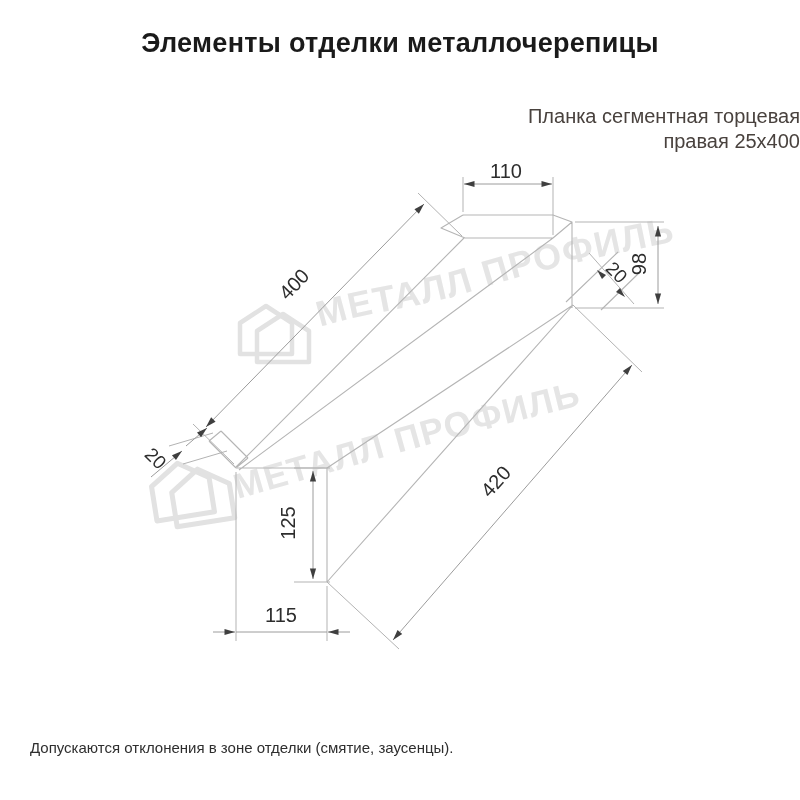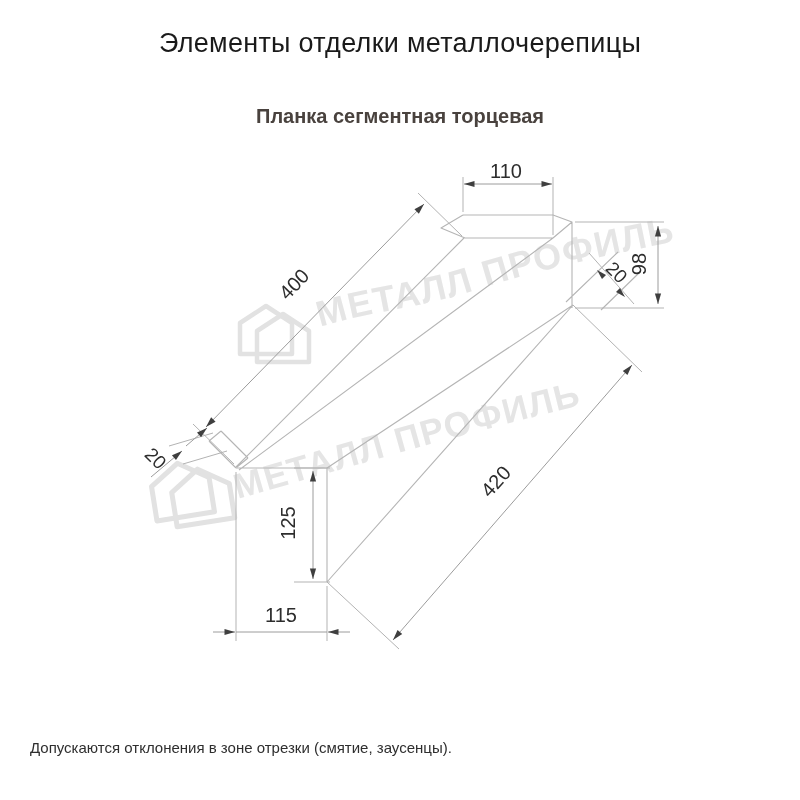--- a/index.html
+++ b/index.html
@@ -2,25 +2,25 @@
 <html><head>
 <meta charset="utf-8">
 <style>
   html,body{margin:0;padding:0;}
   body{
     width:800px;height:800px;position:relative;background:#ffffff;
     font-family:"Liberation Sans", sans-serif;overflow:hidden;
   }
   .title{
     position:absolute;top:28px;left:0;right:0;text-align:center;
-    font-size:27px;font-weight:normal;color:#1a1a1a;letter-spacing:.3px;
+    font-size:27px;font-weight:bold;color:#1a1a1a;letter-spacing:.3px;
   }
   .subtitle{
-    position:absolute;top:104px;left:0;right:0;text-align:center;
-    font-size:20px;font-weight:700;color:#49423e;line-height:25px;
+    position:absolute;top:104px;left:0;right:0;text-align:right;
+    font-size:20px;font-weight:400;color:#49423e;line-height:25px;
   }
   .footer{
     position:absolute;left:30px;top:737px;
     font-size:15px;color:#2e2e2e;line-height:21.5px;
   }
   svg.drawing{position:absolute;left:0;top:0;}
   .piece{stroke:#b5b5b5;stroke-width:1.1;fill:none;stroke-linejoin:round;}
   .ext{stroke:#b3b3b3;stroke-width:1;fill:none;}
   .dim{stroke:#9c9c9c;stroke-width:1;fill:none;}
   .dim-text{font-size:20px;fill:#2d2d2d;text-anchor:middle;}
@@ -29,20 +29,21 @@
   .wm-logo{stroke:#e2e2e2;stroke-width:4.5;fill:none;stroke-linejoin:round;}
   .arrow-tri{fill:#3f3f3f;stroke:none;}
 </style>
 </head>
 <body>
 
 <div class="title">Элементы отделки металлочерепицы</div>
 
 <div class="subtitle">
   <div>Планка сегментная торцевая</div>
+  <div>правая 25x400</div>
 </div>
 
 <svg class="drawing" width="800" height="800" viewBox="0 0 800 800">
   <defs>
     <marker id="ah" markerWidth="12" markerHeight="8" refX="11" refY="4" orient="auto-start-reverse" markerUnits="userSpaceOnUse">
       <path d="M11,4 L0.5,0.9 L0.5,7.1 Z" fill="#3f3f3f"></path>
     </marker>
     <path id="wm1" d="M320,327 C375,310 425,307 472,291 C520,275 590,258 668,243"></path>
     <path id="wm2" d="M238,499 C290,484 345,468 402,452 C455,437 520,420 585,404"></path>
   </defs>
@@ -115,14 +116,14 @@
     <text class="dim-text-small" transform="translate(612,277) rotate(45)">20</text>
     <text class="dim-text" transform="translate(299,289) rotate(-46)">400</text>
     <text class="dim-text-small" transform="translate(151,463) rotate(45)">20</text>
     <text class="dim-text" transform="translate(295,523) rotate(-90)">125</text>
     <text class="dim-text" x="281" y="622">115</text>
     <text class="dim-text" transform="translate(501,486) rotate(-48)">420</text>
   </g>
 </svg>
 
 <div class="footer">
-  <div>Допускаются отклонения в зоне отрезки (смятие, заусенцы).</div>
+  <div>Допускаются отклонения в зоне отделки (смятие, заусенцы).</div>
 </div>
 
 </body></html>

